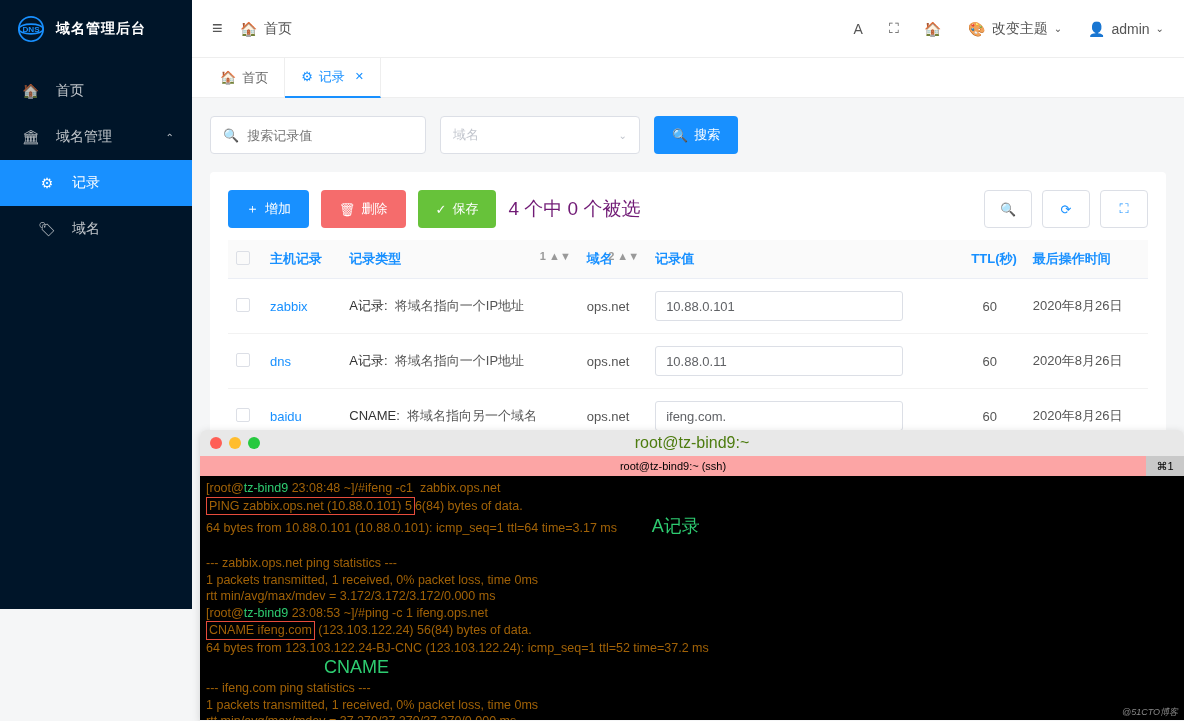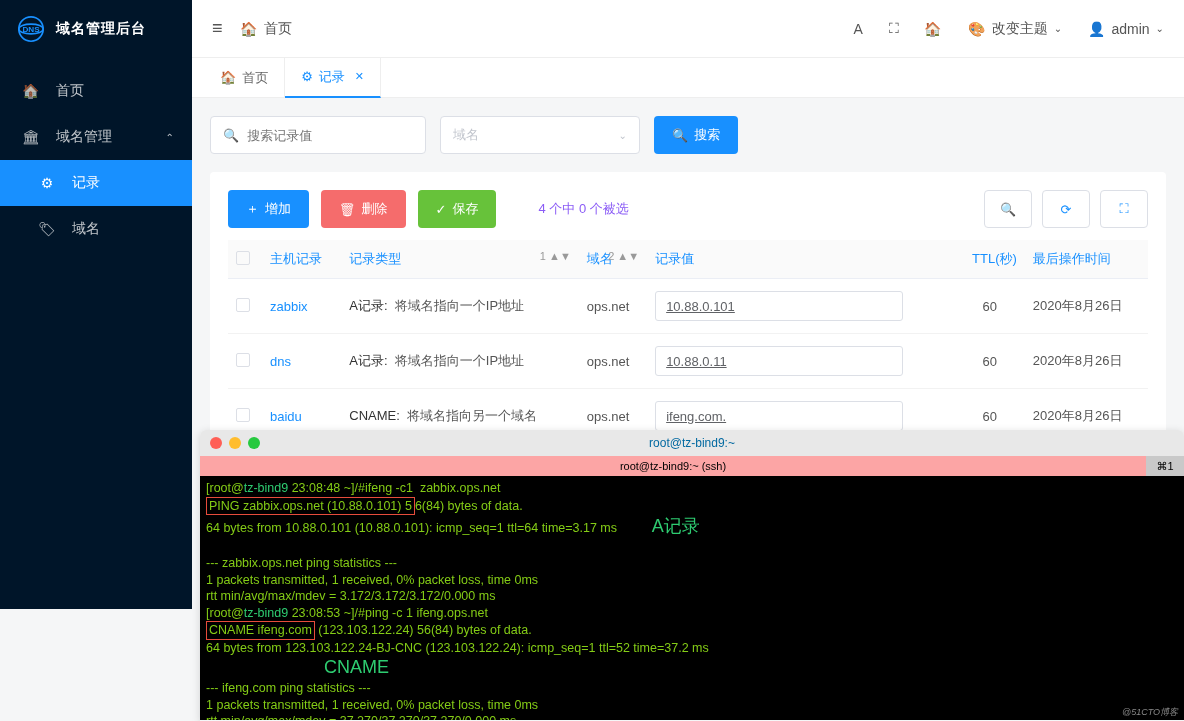--- a/index.html
+++ b/index.html
@@ -38,43 +38,43 @@
 .inp .ph-icon { color: #c0c4cc; margin-right: 8px; font-size: 13px; }
 .inp.search { width: 216px; }
 .inp.select { width: 200px; justify-content: space-between; color: #c0c4cc; }
 .btn { height: 38px; padding: 0 18px; border-radius: 4px; border: none; font-size: 13px; display: flex; align-items: center; gap: 6px; cursor: pointer; color: #fff; }
 .btn-primary { background: #1890ff; }
 .btn-danger { background: #f56c6c; }
 .btn-success { background: #67c23a; }
 .btn-outline { background: #fff; border: 1px solid #dcdfe6; color: #606266; width: 48px; justify-content: center; padding: 0; }
 
 .toolbar { display: flex; align-items: center; gap: 12px; margin-bottom: 12px; }
-.toolbar .count-text { font-size: 13px; color: #8b5cf6; margin-left: 30px; }
+.toolbar .count-text { font-size: 19px; color: #701a75; margin-left: 0; }
 .toolbar-right { margin-left: auto; display: flex; gap: 10px; }
 
 .panel { background: #fff; border-radius: 4px; padding: 18px; }
 
 table { width: 100%; border-collapse: collapse; font-size: 13px; }
-thead th { text-align: left; padding: 10px 8px; color: #1890ff; font-weight: 400; border-bottom: 1px solid #ebeef5; background: #fafafa; position: relative; }
+thead th { text-align: left; padding: 10px 8px; color: #1890ff; font-weight: 700; border-bottom: 1px solid #ebeef5; background: #fafafa; position: relative; }
 thead th.sortable .sortnum { position: absolute; right: 8px; color: #999; font-size: 11px; }
 tbody td { padding: 12px 8px; border-bottom: 1px solid #f2f2f2; color: #555; vertical-align: middle; }
 tbody tr.highlight { background: #f5faff; }
-.rec-input { width: 248px; height: 30px; border: 1px solid #dcdfe6; border-radius: 3px; padding: 0 10px; font-size: 13px; color: #606266; outline: none; text-decoration: underline; }
+.rec-input { width: 248px; height: 30px; border: 1px solid #dcdfe6; border-radius: 3px; padding: 0 10px; font-size: 13px; color: #606266; outline: none; }
 .chk { width: 14px; height: 14px; border: 1px solid #dcdfe6; border-radius: 2px; display: inline-block; }
 
 .terminal-window { position: absolute; left: 200px; top: 430px; width: 984px; height: 291px; border-radius: 6px 6px 0 0; overflow: hidden; box-shadow: 0 2px 8px rgba(0,0,0,0.15); font-family: Menlo, Monaco, monospace; }
 .term-title { height: 26px; background: #e8e8e8; display: flex; align-items: center; padding: 0 10px; font-size: 12px; color: #444; position: relative; }
 .traffic { display: flex; gap: 7px; }
 .traffic span { width: 12px; height: 12px; border-radius: 50%; }
 .tr-r { background: #ff5f56; } .tr-y { background: #ffbd2e; } .tr-g { background: #27c93f; }
-.term-title-text { position: absolute; left: 0; right: 0; text-align: center; font-size: 12px; color: #0369a1; }
+.term-title-text { position: absolute; left: 0; right: 0; text-align: center; font-size: 16px; color: #4d7c0f; }
 .term-tabbar { height: 20px; background: #c9c9c9; font-size: 11px; display: flex; align-items: center; }
 .term-tabbar .tt-left { flex: 1; text-align: center; background: #fca5a5; height: 100%; display: flex; align-items: center; justify-content: center; }
 .term-tabbar .tt-right { width: 38px; text-align: center; }
-.term-body { background: #000; color: #ccc; font-size: 12.5px; line-height: 1.32; padding: 4px 6px; height: 244px; white-space: pre; overflow: hidden; } .term-body .c { color: #2ecc71; } .term-body .w { color: #84cc16; }
+.term-body { background: #000; color: #ccc; font-size: 12.5px; line-height: 1.32; padding: 4px 6px; height: 244px; white-space: pre; overflow: hidden; } .term-body .c { color: #2ecc71; } .term-body .w { color: #a16207; }
 .term-body .box-red { border: 1px solid #e74c3c; padding: 0 2px; display: inline-block; }
 .term-body .lab { color: #2ecc71; font-size: 18px; font-weight: 400; }
 .watermark { position:absolute; right:6px; bottom:2px; font-size:9px; color:#888;font-style:italic; }
 </style>
 </head>
 <body>
 
 <div class="layout">
   <aside class="sidebar">
     <div class="sidebar-logo">

